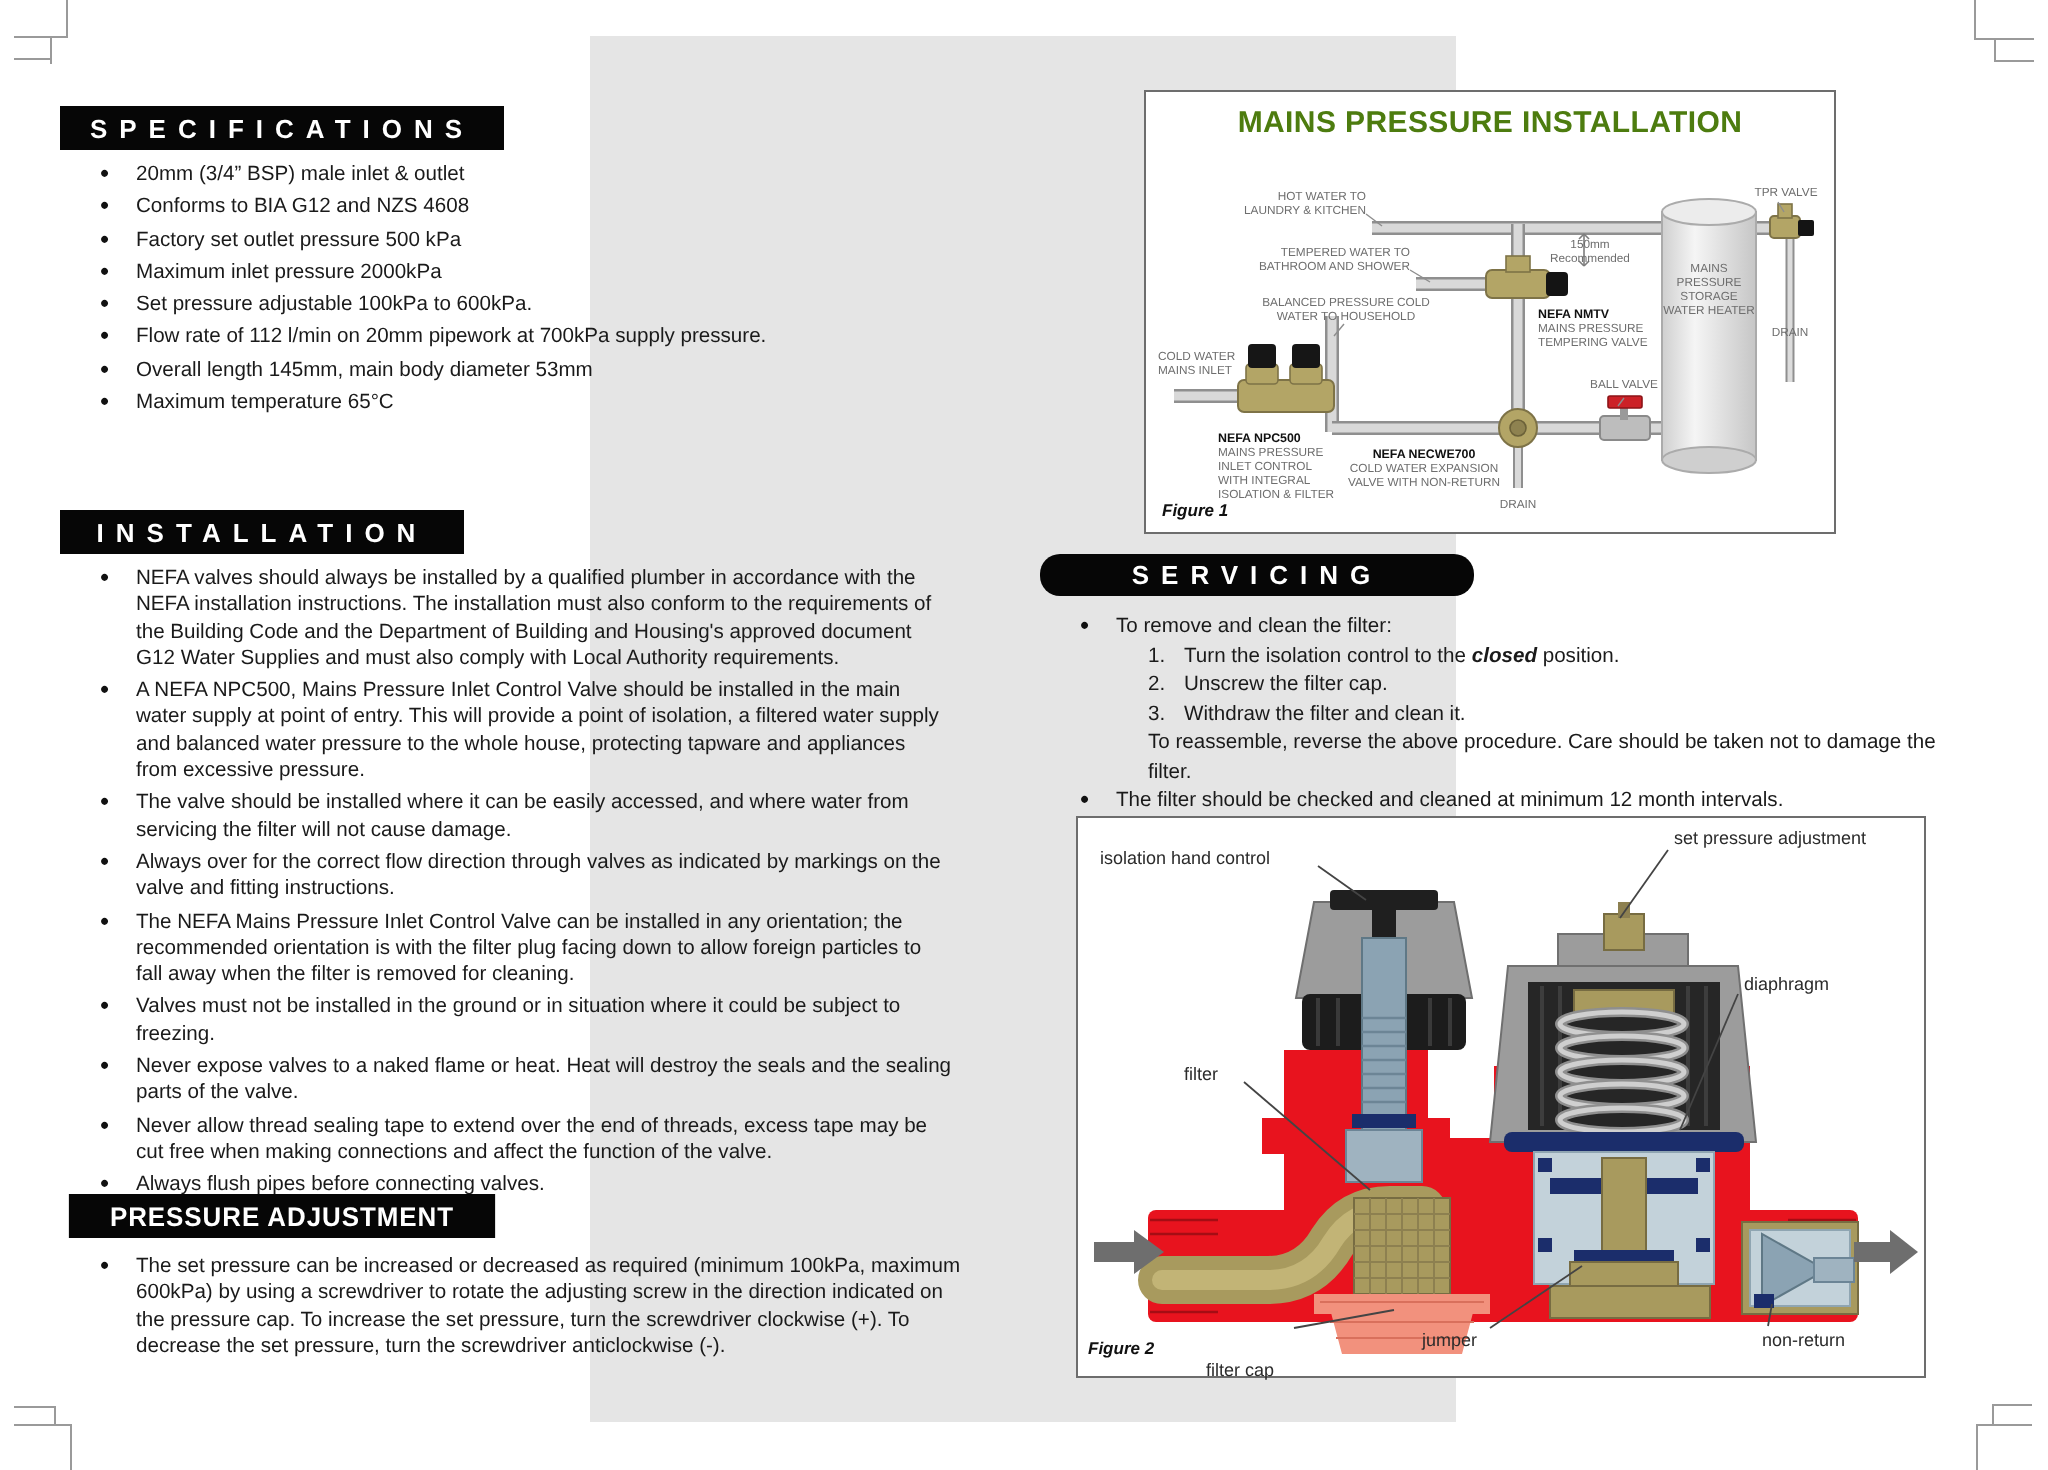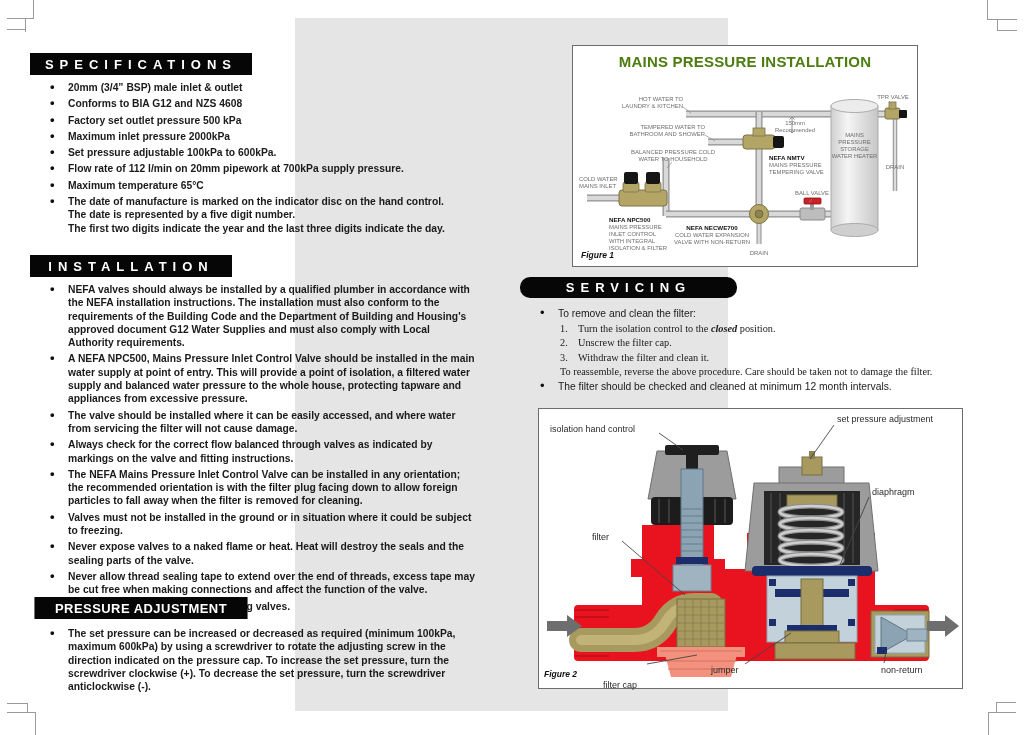--- a/index.html
+++ b/index.html
@@ -7,27 +7,27 @@
   .abs{position:absolute;}
   
   .crop{position:absolute;background:#9a9a9a;}
   
   #grayband{left:295px;top:18px;width:433px;height:693px;background:#e5e5e5;}
   
   .secbar{background:#060606;color:#fff;font-weight:bold;display:flex;align-items:center;justify-content:center;}
   .secbar.spaced{letter-spacing:6px;font-size:13px;}
   .secbar.tight{letter-spacing:0.5px;font-size:13.5px;transform:scaleX(.96);}
   
-  .blist{margin:0;padding:0;list-style:none;font-size:10.3px;line-height:13.3px;color:#1a1a1a;font-weight:bold;}
+  .blist{margin:0;padding:0;list-style:none;font-size:10.3px;line-height:13.3px;color:#1a1a1a;}
   .blist li{position:relative;padding-left:20px;margin-bottom:3px;white-space:pre-line;}
   .blist li::before{content:"\2022";position:absolute;left:2px;top:-1px;font-size:13px;color:#111;}
   .install li{line-height:13.3px;}
   
   .svc-line{font-size:10.3px;line-height:14.5px;color:#1a1a1a;}
-  .svc-steps{margin-left:20px;font-family:Liberation Serif, serif;}
+  .svc-steps{margin-left:34px;}
   .svc-step .num{display:inline-block;width:18px;}
   .svc-em{font-weight:bold;font-style:italic;}
   .svc-bullet{position:relative;padding-left:18px;}
   .svc-bullet::before{content:"\2022";position:absolute;left:0;top:-1px;font-size:13px;color:#111;}
   
   .figbox{background:#ffffff;border:1px solid #6d6d6d;}
   .figcap{font-size:8.5px;font-weight:bold;font-style:italic;color:#111;}
   
   .f1lab{position:absolute;font-size:5.9px;line-height:7px;color:#6e6e6e;white-space:pre-line;}
   .f1name{position:absolute;font-size:6.2px;line-height:7.4px;color:#111;font-weight:bold;white-space:pre-line;}
@@ -68,34 +68,32 @@
 <div class="abs secbar spaced" style="left:30px;top:53px;width:222px;height:22px;">
   <span>SPECIFICATIONS</span>
 </div>
 <ul class="abs blist" style="left:48px;top:81px;width:430px;">
   <li>20mm (3/4” BSP) male inlet &amp; outlet</li>
   <li>Conforms to BIA G12 and NZS 4608</li>
   <li>Factory set outlet pressure 500 kPa</li>
   <li>Maximum inlet pressure 2000kPa</li>
   <li>Set pressure adjustable 100kPa to 600kPa.</li>
   <li>Flow rate of 112 l/min on 20mm pipework at 700kPa supply pressure.</li>
+  <li>Overall length 145mm, main body diameter 53mm</li>
   <li>Maximum temperature 65°C</li>
-  <li>The date of manufacture is marked on the indicator disc on the hand control.
-The date is represented by a five digit number.
-The first two digits indicate the year and the last three digits indicate the day.</li>
 </ul>
 
 <div class="abs secbar spaced" style="left:30px;top:255px;width:202px;height:22px;justify-content:center;">
   <span>INSTALLATION</span>
 </div>
 <ul class="abs blist install" style="left:48px;top:283px;width:428px;">
   <li>NEFA valves should always be installed by a qualified plumber in accordance with the NEFA installation instructions. The installation must also conform to the requirements of the Building Code and the Department of Building and Housing's approved document G12 Water Supplies and must also comply with Local Authority requirements.</li>
   <li>A NEFA NPC500, Mains Pressure Inlet Control Valve should be installed in the main water supply at point of entry. This will provide a point of isolation, a filtered water supply and balanced water pressure to the whole house, protecting tapware and appliances from excessive pressure.</li>
   <li>The valve should be installed where it can be easily accessed, and where water from servicing the filter will not cause damage.</li>
-  <li>Always check for the correct flow balanced through valves as indicated by markings on the valve and fitting instructions.</li>
+  <li>Always over for the correct flow direction through valves as indicated by markings on the valve and fitting instructions.</li>
   <li>The NEFA Mains Pressure Inlet Control Valve can be installed in any orientation; the recommended orientation is with the filter plug facing down to allow foreign particles to fall away when the filter is removed for cleaning.</li>
   <li>Valves must not be installed in the ground or in situation where it could be subject to freezing.</li>
   <li>Never expose valves to a naked flame or heat.  Heat will destroy the seals and the sealing parts of the valve.</li>
   <li>Never allow thread sealing tape to extend over the end of threads, excess tape may be cut free when making connections and affect the function of the valve.</li>
   <li>Always flush pipes before connecting valves.</li>
 </ul>
 
 <div class="abs secbar tight" style="left:30px;top:597px;width:222px;height:22px;">
   <span>PRESSURE ADJUSTMENT</span>
 </div>

